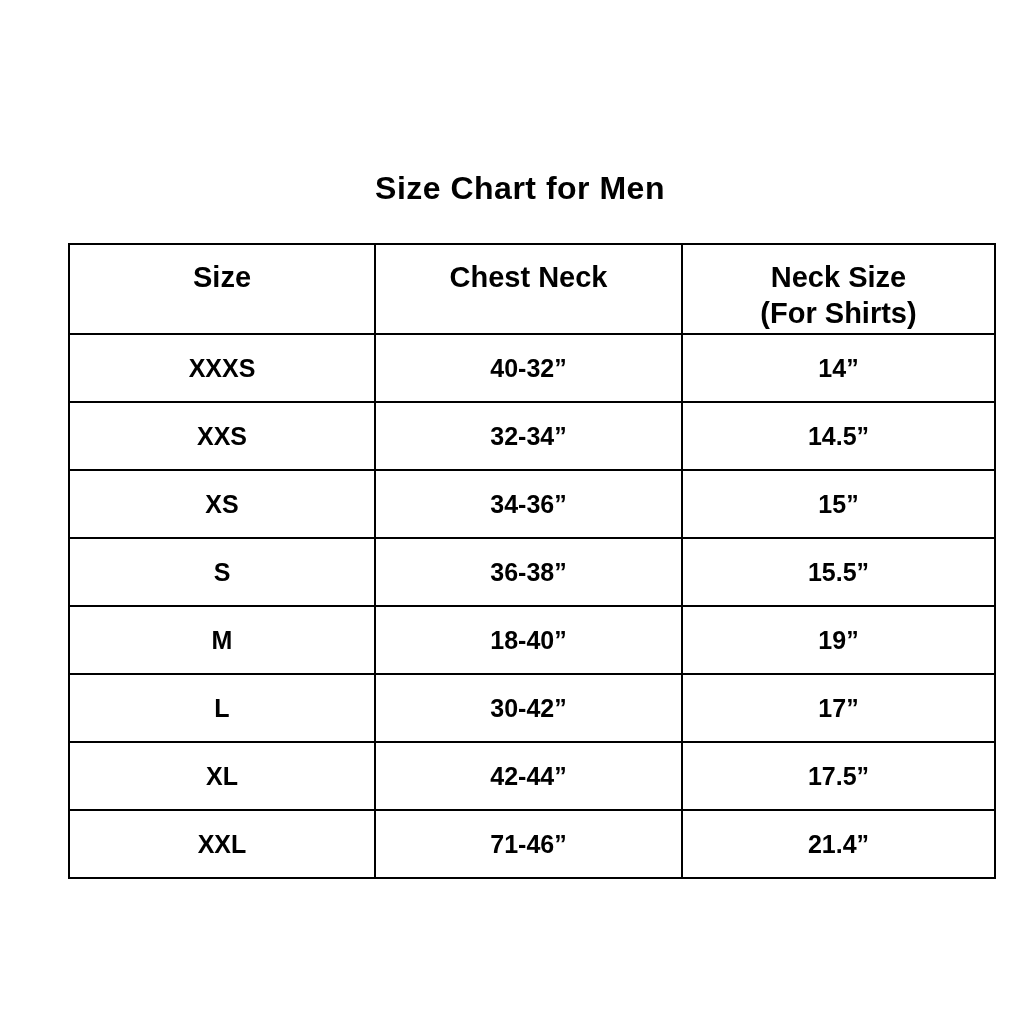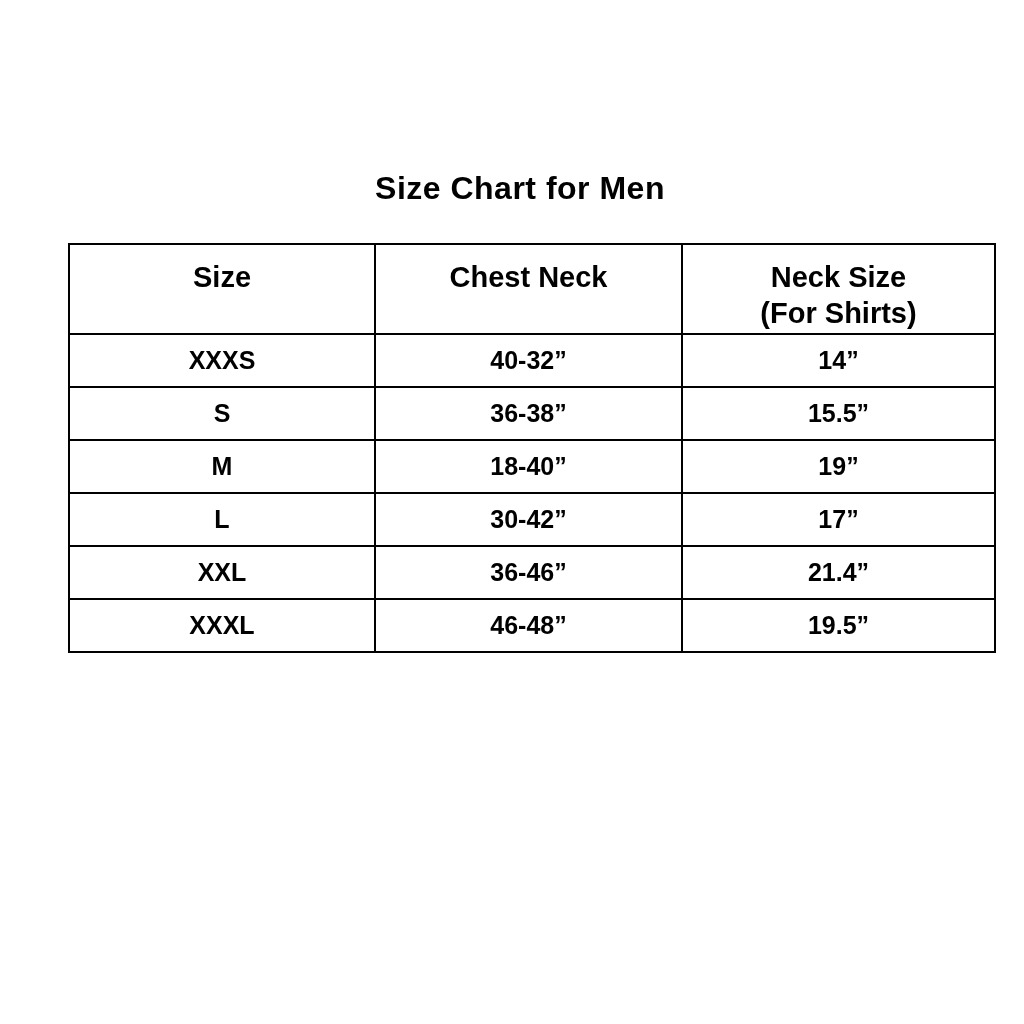--- a/index.html
+++ b/index.html
@@ -48,21 +48,21 @@
   table.size-chart thead tr {
     height: 90px;
   }
   table.size-chart th {
     font-size: 29px;
     vertical-align: top;
     padding-top: 14px;
     line-height: 36px;
   }
   table.size-chart tbody tr {
-    height: 53px;
+    height: 68px;
   }
   table.size-chart td {
     font-size: 25px;
     vertical-align: middle;
   }
 </style>
 </head>
 <body>
 
 <div class="page-title">Size Chart for Men</div>
@@ -83,38 +83,48 @@
       </th>
     </tr>
   </thead>
   <tbody>
     <tr>
       <td>XXXS</td>
       <td>40-32”</td>
       <td>14”</td>
     </tr>
     <tr>
+      <td>XXS</td>
+      <td>32-34”</td>
+      <td>14.5”</td>
+    </tr>
+    <tr>
+      <td>XS</td>
+      <td>34-36”</td>
+      <td>15”</td>
+    </tr>
+    <tr>
       <td>S</td>
       <td>36-38”</td>
       <td>15.5”</td>
     </tr>
     <tr>
       <td>M</td>
       <td>18-40”</td>
       <td>19”</td>
     </tr>
     <tr>
       <td>L</td>
       <td>30-42”</td>
       <td>17”</td>
     </tr>
     <tr>
-      <td>XXL</td>
-      <td>36-46”</td>
-      <td>21.4”</td>
+      <td>XL</td>
+      <td>42-44”</td>
+      <td>17.5”</td>
     </tr>
     <tr>
-      <td>XXXL</td>
-      <td>46-48”</td>
-      <td>19.5”</td>
+      <td>XXL</td>
+      <td>71-46”</td>
+      <td>21.4”</td>
     </tr>
   </tbody>
 </table>
 
 </body></html>

